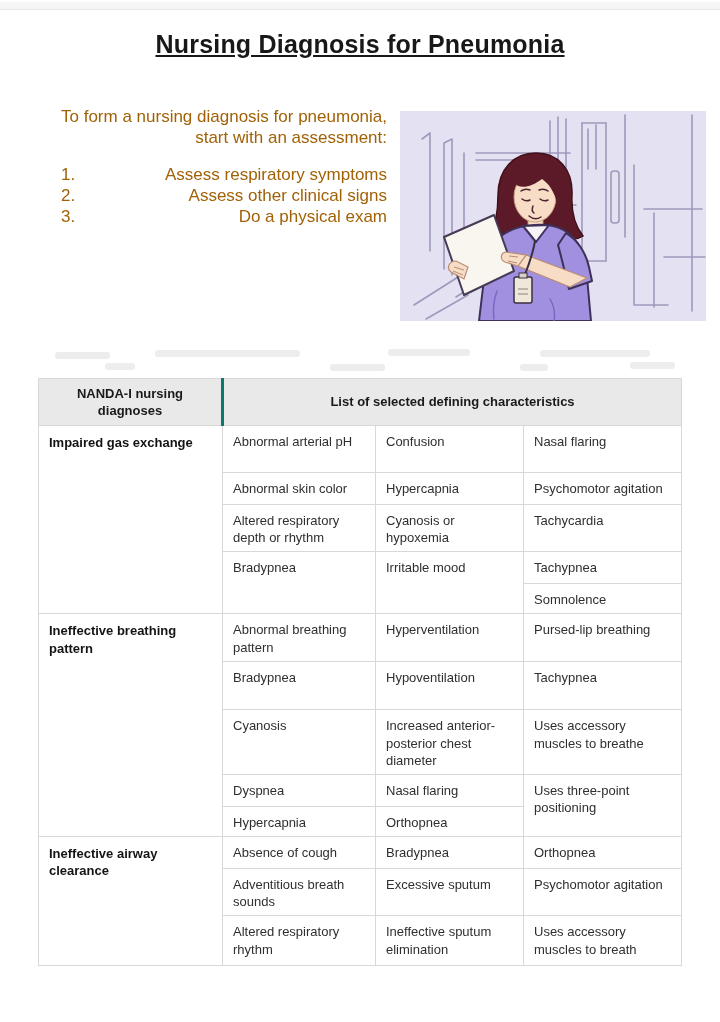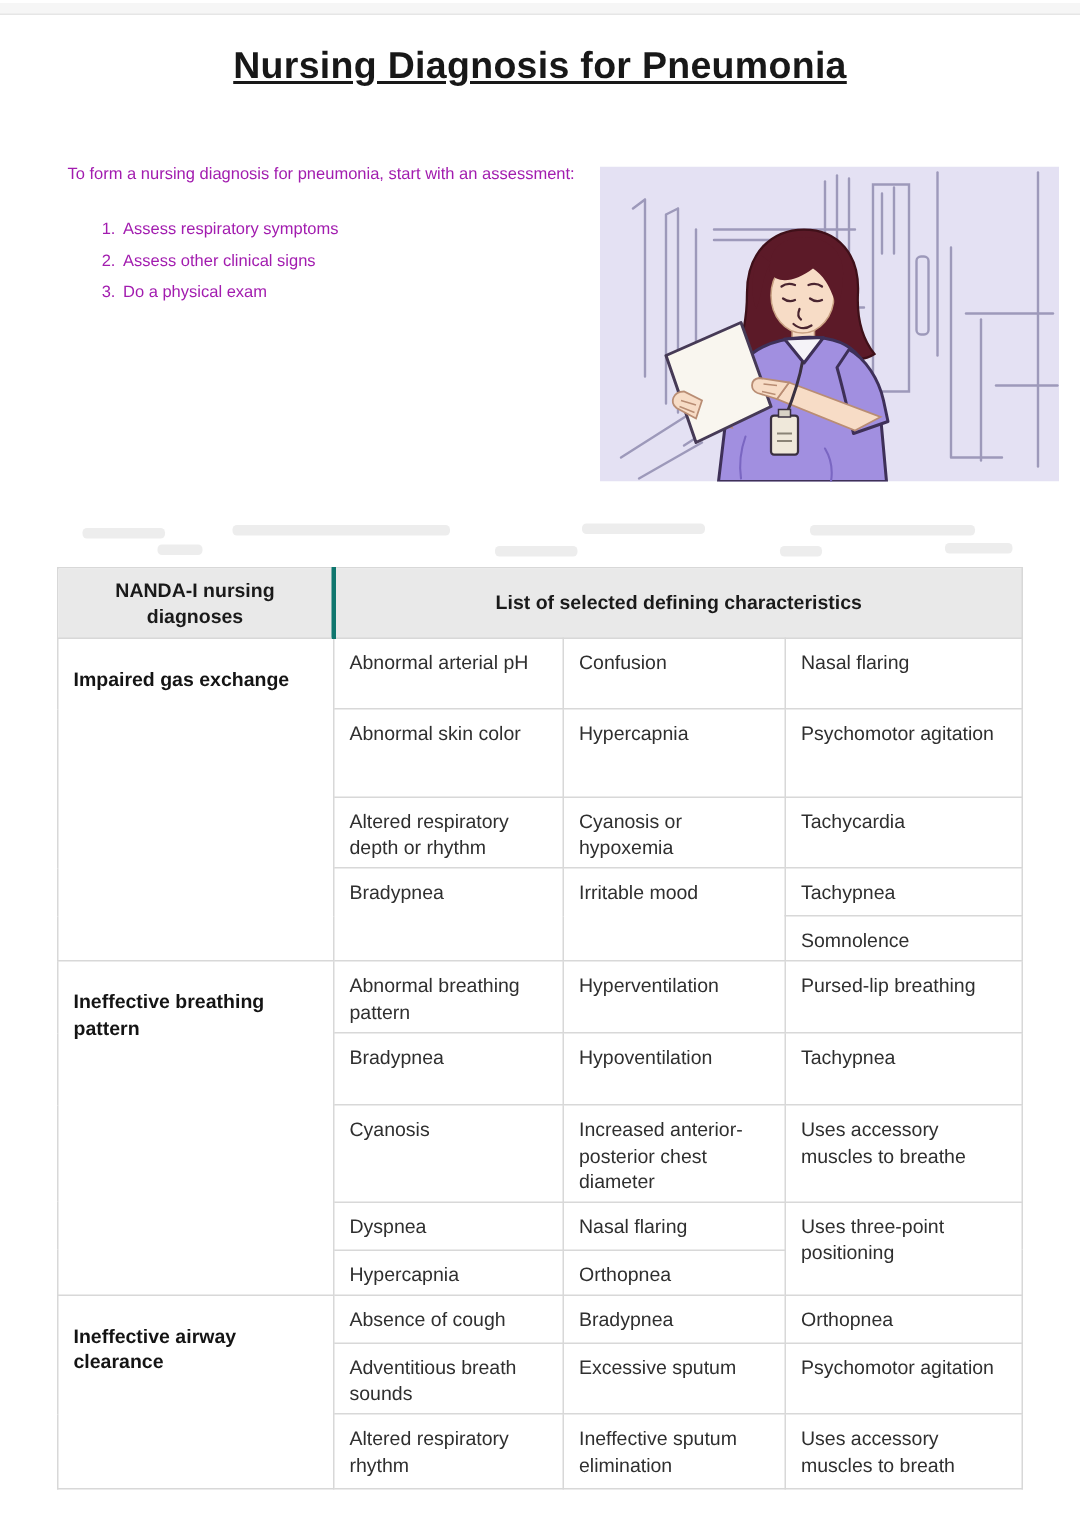--- a/index.html
+++ b/index.html
@@ -7,40 +7,40 @@
        font-family:"Liberation Sans", sans-serif;color:#333;}
 
   .topbar{position:absolute;left:0;top:2px;width:720px;height:7px;
           background:#f6f6f6;border-bottom:1px solid #e6e6e6;}
 
   .title{position:absolute;left:0;top:30px;width:720px;margin:0;
          text-align:center;font-size:25px;font-weight:bold;color:#181818;
          letter-spacing:.2px;text-decoration:underline;}
 
   .intro{position:absolute;left:45px;top:106px;width:342px;
-         font-size:11px;line-height:21px;color:#a21caf;}
+         font-size:17px;line-height:21px;color:#a16207;text-align:right;}
   .intro p{margin:0;}
   .intro ol{margin:16px 0 13px 0;padding-left:35px;}
   .intro li{margin:0;padding-left:2px;line-height:21px;}
 
   .illo{position:absolute;left:400px;top:111px;width:306px;height:210px;}
   .illo svg{display:block;width:100%;height:100%;}
 
   .smudge{position:absolute;background:#ededed;border-radius:3px;height:7px;}
 
   .tbl{position:absolute;left:38px;top:378px;border-collapse:collapse;
        table-layout:fixed;width:643px;font-size:13px;line-height:1.32;
        color:#2f2f2f;}
   .tbl td,.tbl th{border:1px solid #d8d8d8;vertical-align:top;
        padding:7px 10px 5px 10px;overflow:hidden;}
   .tbl th{background:#e9e9e9;vertical-align:middle;text-align:center;
        font-size:13px;color:#1a1a1a;padding:5px 8px;}
   .tbl th.th1{border-right:3px solid #0f766e;}
   .tbl th.th1 span{display:inline-block;max-width:130px;}
-  .tbl td.diag{font-weight:bold;color:#141414;padding-top:18px;}
+  .tbl td.diag{font-weight:bold;color:#141414;padding-top:8px;}
 </style>
 </head>
 <body>
 
 <div class="topbar"></div>
 
 <h1 class="title">Nursing Diagnosis for Pneumonia</h1>
 
 <div class="intro">
   <p>To form a nursing diagnosis for pneumonia, start with an assessment:</p>
@@ -139,21 +139,21 @@
     <th class="th1"><span>NANDA-I nursing diagnoses</span></th>
     <th colspan="3">List of selected defining characteristics</th>
   </tr>
 
   <tr style="height:47px">
     <td class="diag" rowspan="5">Impaired gas exchange</td>
     <td>Abnormal arterial pH</td>
     <td>Confusion</td>
     <td>Nasal flaring</td>
   </tr>
-  <tr style="height:59px">
+  <tr style="height:32px">
     <td>Abnormal skin color</td>
     <td>Hypercapnia</td>
     <td>Psychomotor agitation</td>
   </tr>
   <tr style="height:47px">
     <td>Altered respiratory depth or rhythm</td>
     <td>Cyanosis or hypoxemia</td>
     <td>Tachycardia</td>
   </tr>
   <tr style="height:32px">

